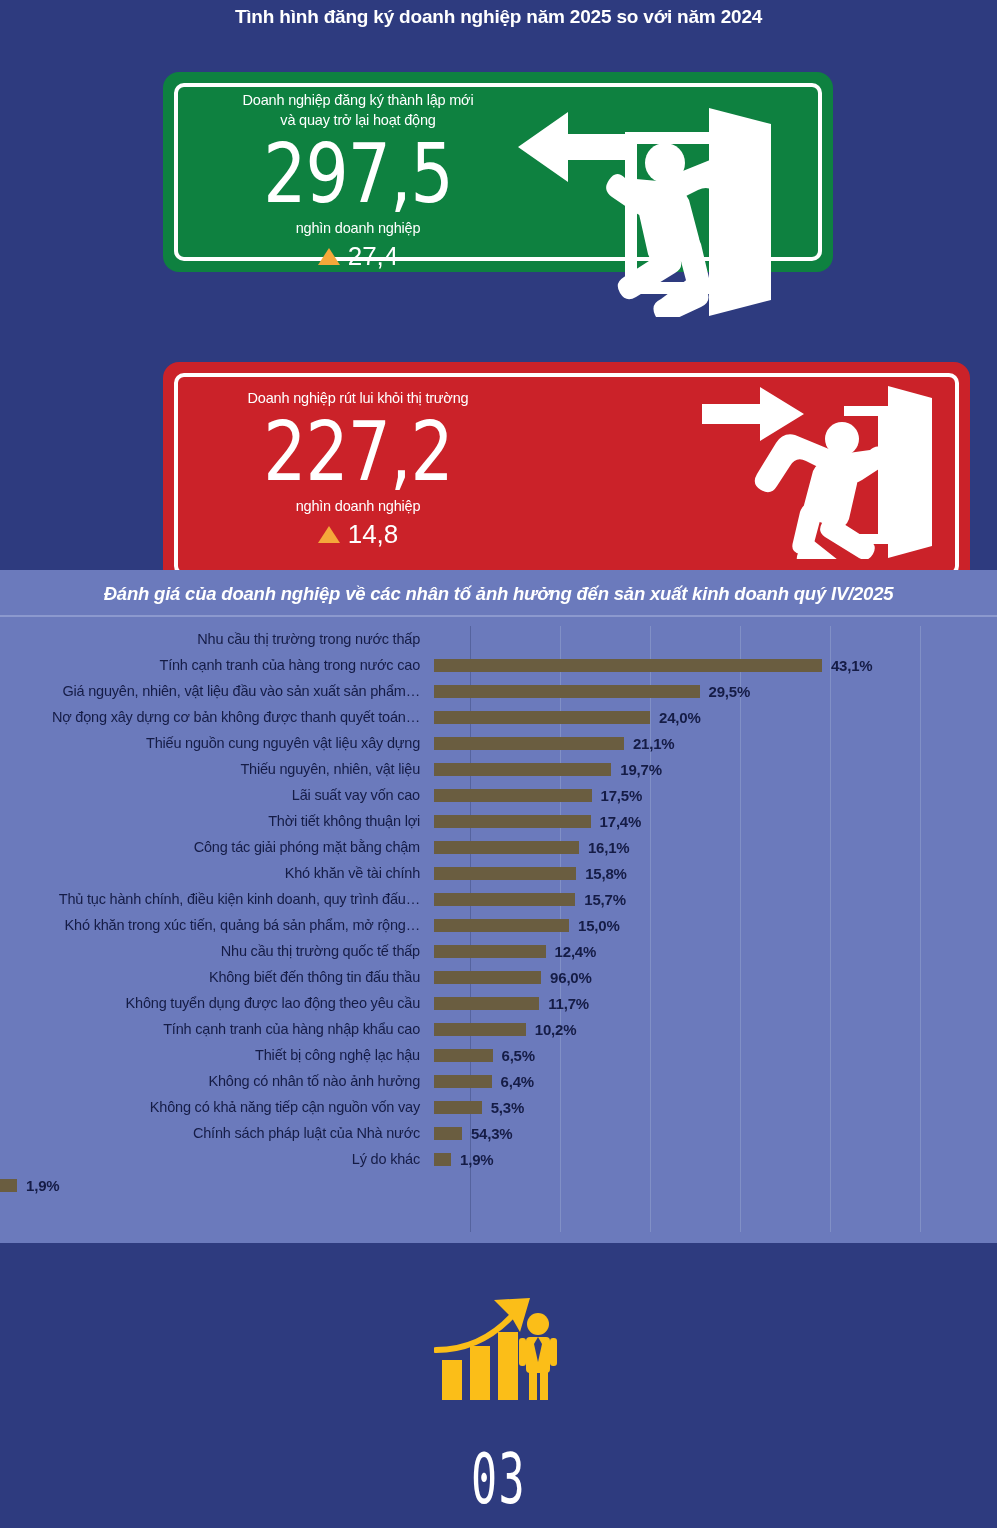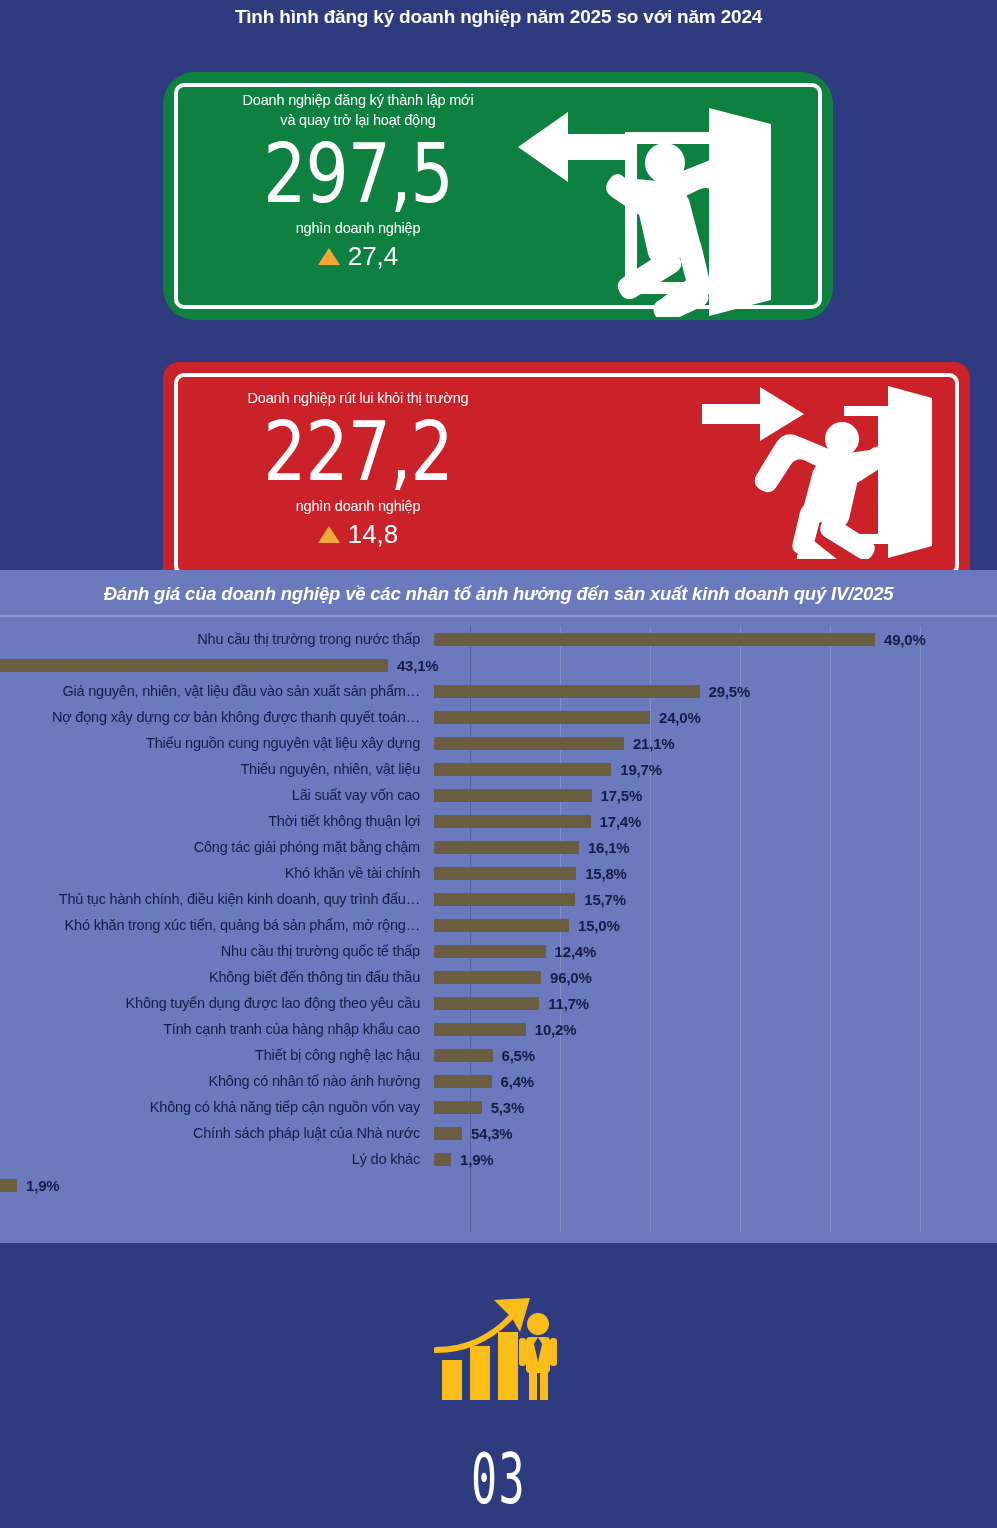--- a/index.html
+++ b/index.html
@@ -23,23 +23,22 @@
     position:absolute;
     border-radius:16px;
     box-sizing:border-box;
   }
   .card .inner-border{
     position:absolute;left:11px;top:11px;right:11px;bottom:11px;
     border:4px solid #ffffff;border-radius:10px;
     box-sizing:border-box;
   }
   .card-green{
-    left:163px;top:40px;width:670px;height:248px;
+    left:163px;top:40px;width:670px;height:200px;
     background:#0E8140;
-    border-radius:32px;
   }
   .card-red{
     left:163px;top:330px;width:807px;height:225px;
     background:#CB2229;
   }
   .card-text{
     position:absolute;left:30px;top:18px;width:330px;
     text-align:center;color:#ffffff;
   }
   .card-label{
@@ -189,26 +188,23 @@
         <div class="axisline" style="left: 470px;"></div>
         <div class="gridline" style="left: 560px;"></div>
         <div class="gridline" style="left: 650px;"></div>
         <div class="gridline" style="left: 740px;"></div>
         <div class="gridline" style="left: 830px;"></div>
         <div class="gridline" style="left: 920px;"></div>
       </div>
     <div class="rows" id="rowsHost">
         <div class="row">
           <div class="row-label">Nhu cầu thị trường trong nước thấp</div>
-          <div class="bar-wrap">
-            <div class="bar" style="width: 441px; background: rgb(106, 93, 64);"></div>
-            <div class="bar-value">49,0%</div>
-          </div>
-        </div>
-        <div class="row">
+        </div>
+        <div class="row">
+          <div class="row-label">Tính cạnh tranh của hàng trong nước cao</div>
           <div class="bar-wrap">
             <div class="bar" style="width: 387.9px; background: rgb(106, 93, 64);"></div>
             <div class="bar-value">43,1%</div>
           </div>
         </div>
         <div class="row">
           <div class="row-label">Giá nguyên, nhiên, vật liệu đầu vào sản xuất sản phẩm…</div>
           <div class="bar-wrap">
             <div class="bar" style="width: 265.5px; background: rgb(106, 93, 64);"></div>
             <div class="bar-value">29,5%</div>

